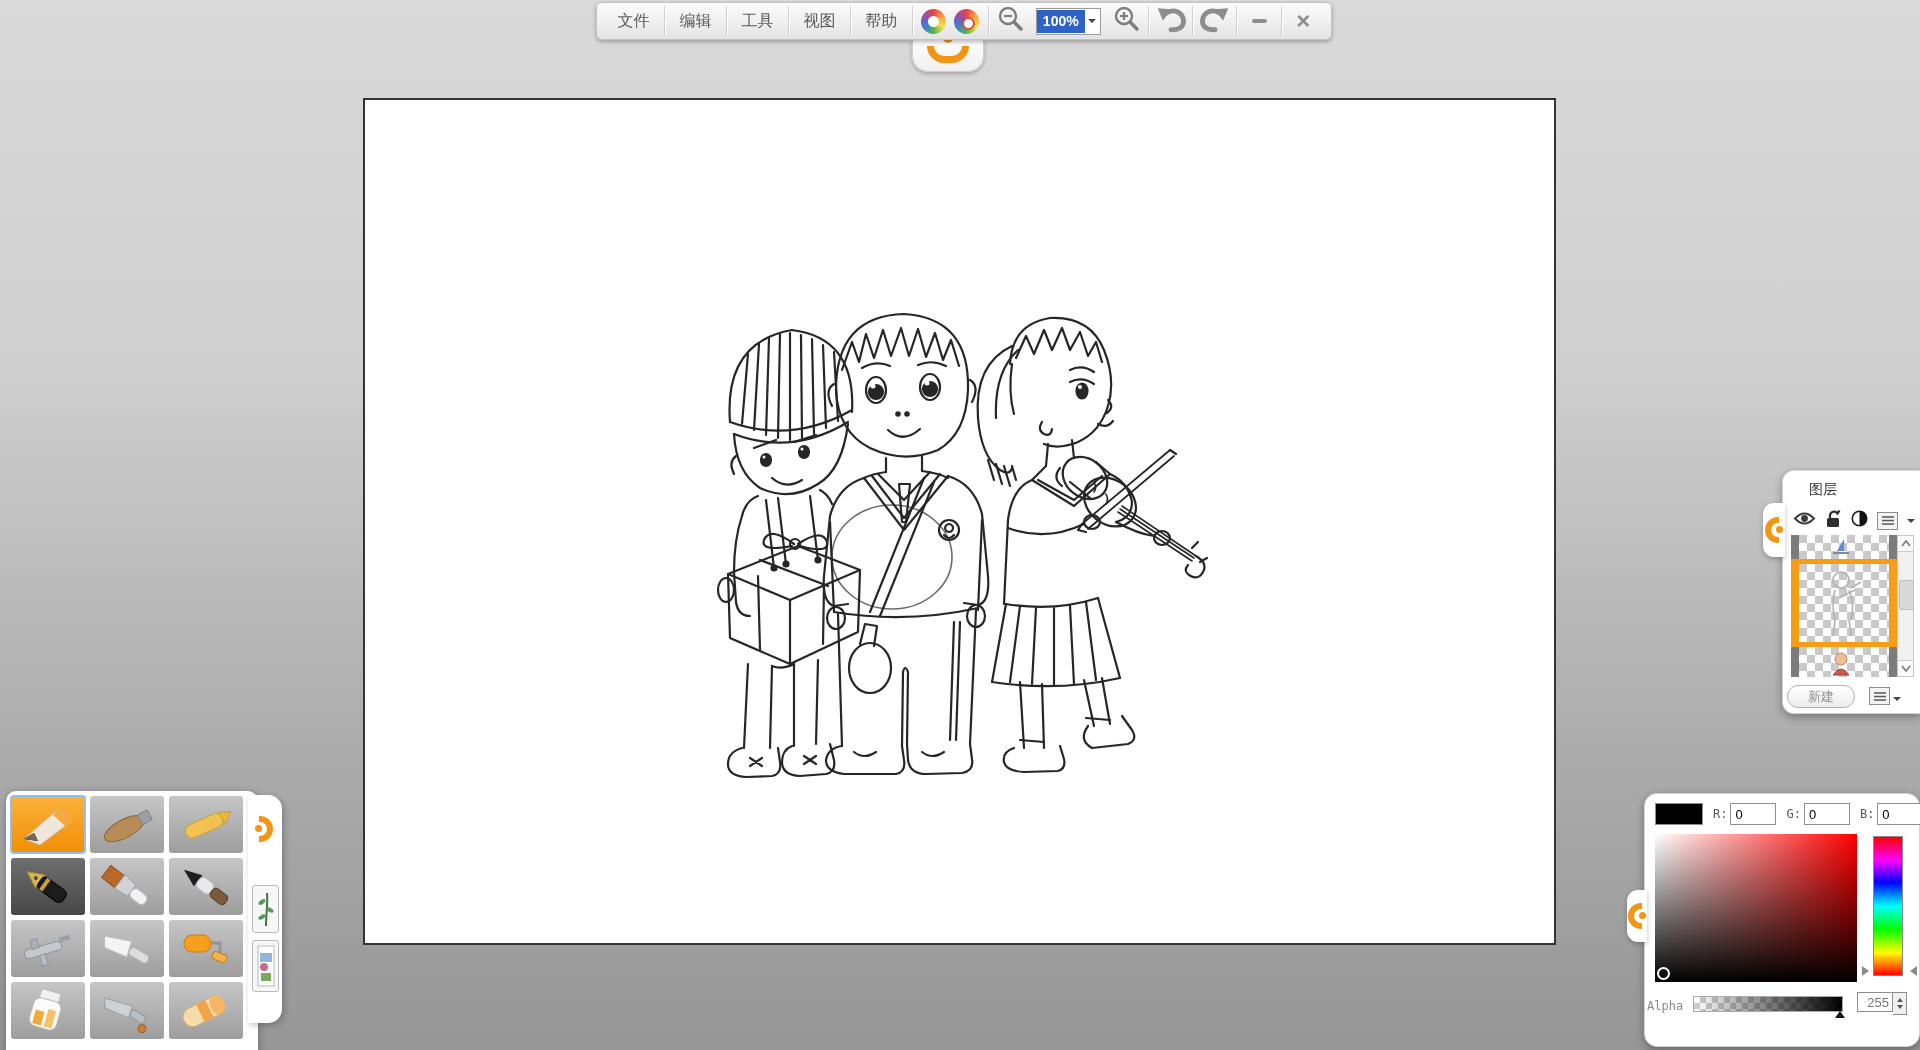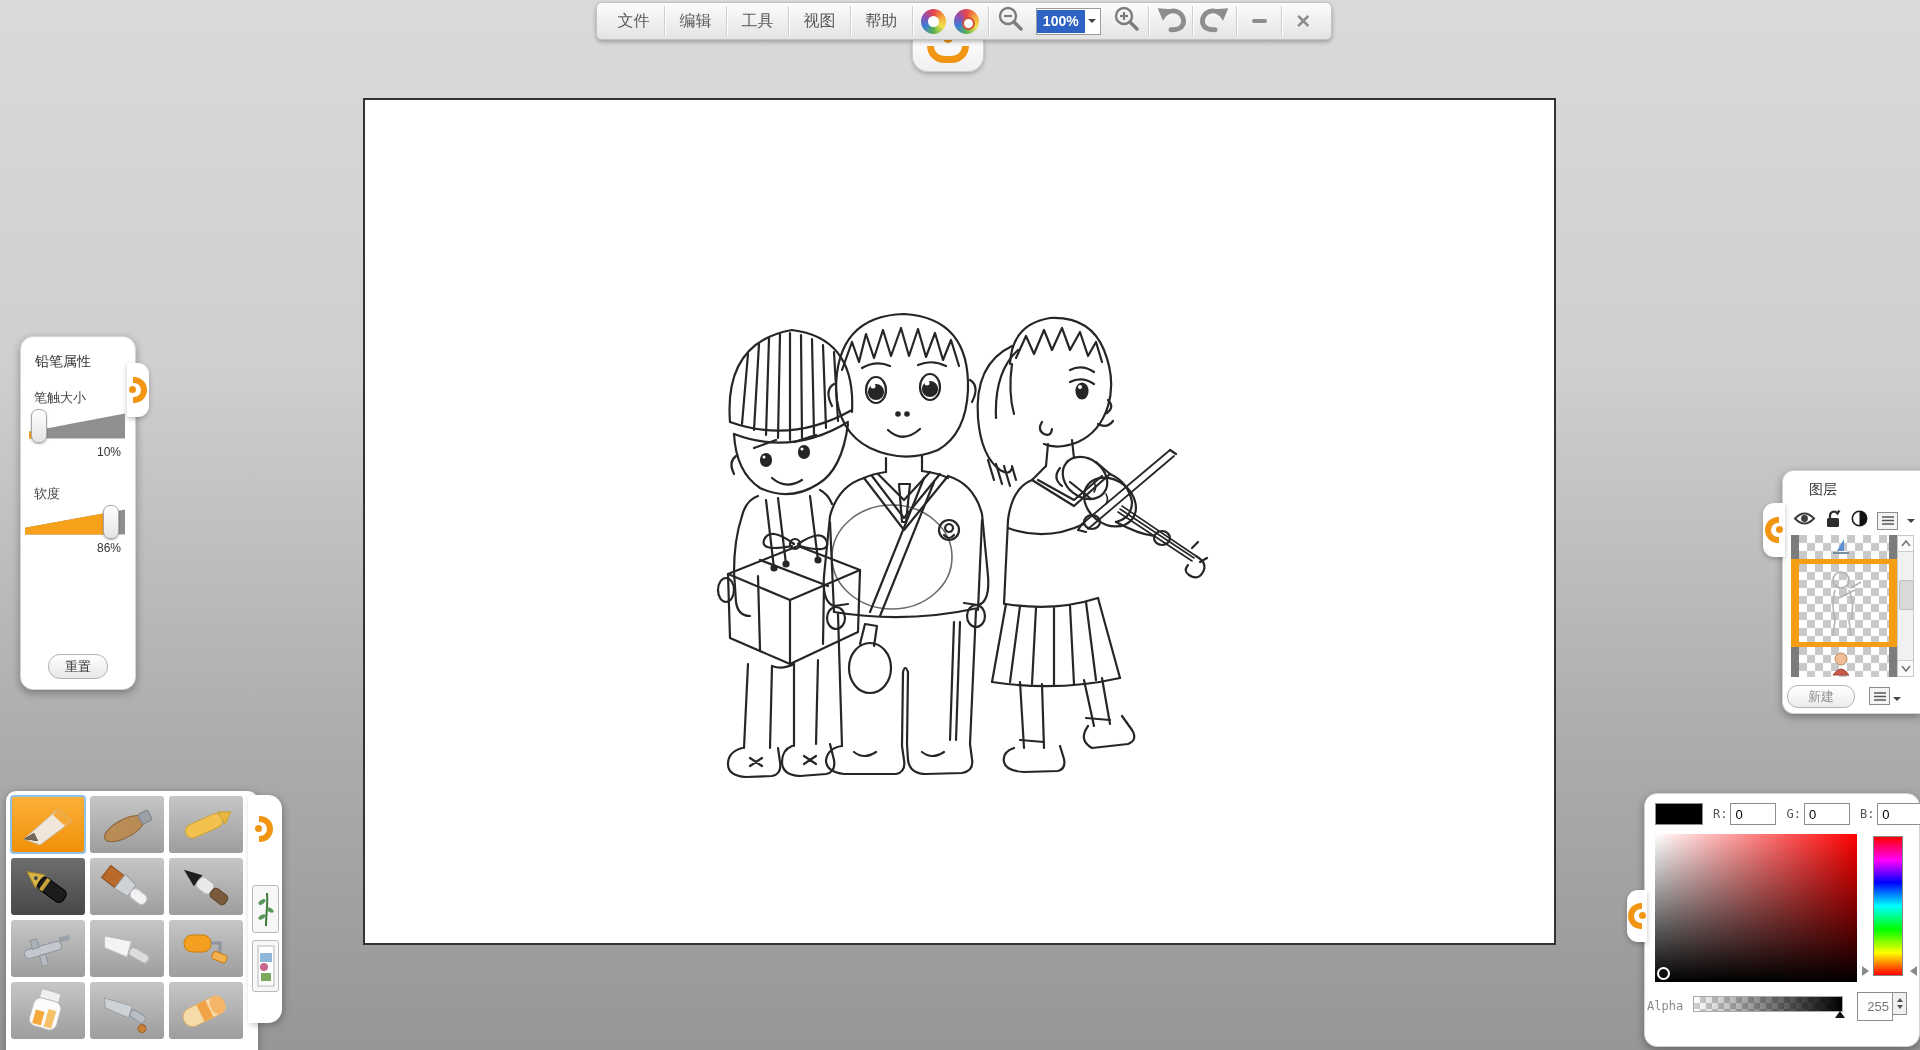--- a/index.html
+++ b/index.html
@@ -116,21 +116,21 @@
   .tri-right{width:0;height:0;border:5px solid transparent;border-left:7px solid #8a8a8a;position:absolute;}
   .tri-left{width:0;height:0;border:5px solid transparent;border-right:7px solid #8a8a8a;position:absolute;}
   .alpha-label{position:absolute;left:2px;top:205px;font-family:"DejaVu Sans Mono",monospace;font-size:12px;color:#8a8a8a;}
   .alpha-bar{position:absolute;left:48px;top:202px;width:150px;height:16px;border:1px solid #aaa;box-sizing:border-box;
     background-image:linear-gradient(to right,rgba(0,0,0,0),#000),
       linear-gradient(45deg,#cfcfcf 25%,transparent 25%,transparent 75%,#cfcfcf 75%),
       linear-gradient(45deg,#cfcfcf 25%,transparent 25%,transparent 75%,#cfcfcf 75%);
     background-size:100% 100%,12px 12px,12px 12px;background-position:0 0,0 0,6px 6px;background-color:#fff;}
   .alpha-marker{position:absolute;right:-3px;bottom:-7px;width:0;height:0;border:5px solid transparent;border-bottom:7px solid #111;transform:rotate(0deg);}
   .spinner{position:absolute;left:212px;top:198px;display:flex;}
-  .spin-num{width:36px;height:29px;border:1px solid #8e8e8e;font-size:13px;color:#777;text-align:right;padding:0 3px;box-sizing:border-box;font-family:"Liberation Sans",sans-serif;}
+  .spin-num{width:36px;height:20px;border:1px solid #8e8e8e;font-size:13px;color:#777;text-align:right;padding:0 3px;box-sizing:border-box;font-family:"Liberation Sans",sans-serif;}
   .spin-arrows{width:14px;height:23px;border:1px solid #8e8e8e;border-left:none;background:#f0f0f0;display:flex;flex-direction:column;align-items:center;justify-content:space-evenly;box-sizing:border-box;}
   .sa-up{width:0;height:0;border:3px solid transparent;border-bottom:4px solid #555;}
   .sa-dn{width:0;height:0;border:3px solid transparent;border-top:4px solid #555;}
 </style>
 </head>
 <body>
 
 <div class="stage">
 
   <div class="toolbar">
@@ -320,46 +320,20 @@
       <path d="M304 332 Q352 340 396 326"></path>
       <path d="M290 410 Q356 420 418 406"></path>
       <path d="M318 334 L308 410 M334 336 L330 412 M352 336 L352 414 M368 334 L372 412 M384 330 L394 408"></path>
       <path d="M318 410 L322 476 M340 412 L342 476 M382 408 L392 454 M400 406 L408 452"></path>
       <path d="M318 468 L342 470 M384 446 L408 448"></path>
       <path d="M312 476 Q300 480 302 490 Q304 499 322 500 L356 499 Q364 497 362 487 L358 474"></path>
       <path d="M386 454 Q376 468 390 476 L426 472 Q436 468 430 458 L420 444"></path>
     </svg>
   </div>
 
-  <div class="panel pencil-panel">
-    <div class="grab rightside" style="right:-14px;top:26px;width:22px;height:54px;">
-      <span class="crescent open-left">
-          <span class="dot"></span>
-          <span class="arc"></span>
-        </span>
-    </div>
-    <div class="pp-title">铅笔属性</div>
-    <div class="pp-label" style="margin-top:18px;">笔触大小</div>
-    <div class="wedge" style="margin:6px 10px 0 8px;">
-      <div class="shape">
-          <div class="fill" style="width: 10%;"></div>
-        </div>
-      <div class="slider-handle" style="left: calc(10% - 8px);"></div>
-    </div>
-    <div class="pp-value" style="margin:6px 14px 0 0;">10%</div>
-    <div class="pp-label" style="margin-top:26px;">软度</div>
-    <div class="wedge" style="margin:6px 10px 0 4px;">
-      <div class="shape">
-          <div class="fill" style="width: 86%;"></div>
-        </div>
-      <div class="slider-handle" style="left: calc(86% - 8px);"></div>
-    </div>
-    <div class="pp-value" style="margin:6px 14px 0 0;">86%</div>
-    <div class="reset-btn">重置</div>
-  </div>
 
   <div class="tools">
     <div class="tool-cell selected">
       <svg width="60" height="44" viewBox="0 0 60 44">
           <polygon points="6,36 40,6 54,18 22,42" fill="#f0e7da" stroke="#c7b7a2"></polygon>
           <polygon points="6,36 16,30 20,38" fill="#76675а"></polygon>
           <polygon points="6,36 16,30 20,38" fill="#766758"></polygon>
           <polygon points="40,6 54,18 47,23 35,12" fill="#f6a93b"></polygon>
         </svg>
     </div>

